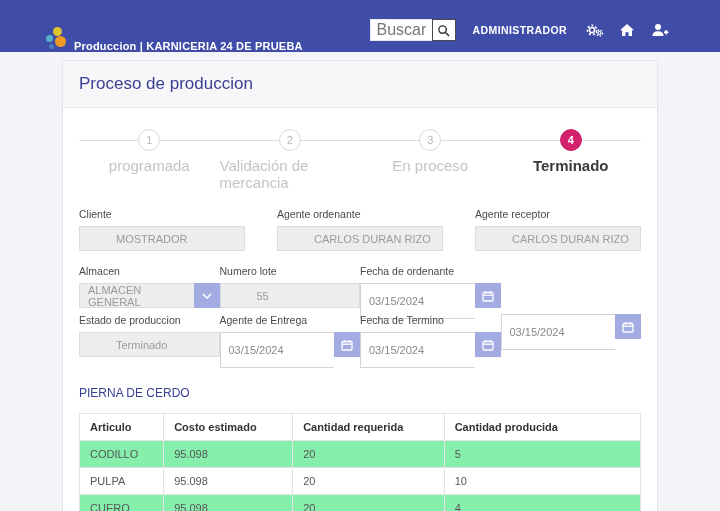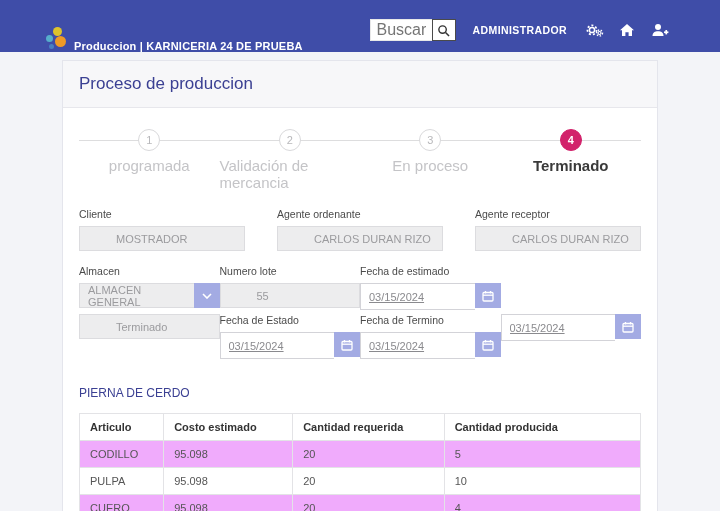--- a/index.html
+++ b/index.html
@@ -65,42 +65,42 @@
   .form-row3 { display:grid; grid-template-columns:repeat(3,1fr); gap:32px; margin-bottom:14px; }
   .form-row4 { display:grid; grid-template-columns:repeat(4,1fr); margin-bottom:6px; }
   .field-label { display:block; font-size:10.5px; color:#4a4a4a; margin-bottom:6px; }
   .input {
     width:100%; height:25px; border:1px solid #d3d3d8; background:#fff;
     font-size:11px; padding:0 8px; color:#3a3a3a; font-family:inherit;
   }
   .input.gray { background:#ededee; border-color:#dcdcdf; color:#9b9b9e;padding-left:36px; }
   .input.date-text { color:#8a8a8e; border-right:none; }
   .input-group { display:flex; height:25px; }
-  .input-group .input { flex:1; height:27px;text-decoration:underline; }
+  .input-group .input { flex:1; height:36px; }
   .append-btn {
     width:26px; height:25px; background:#a3abe3; border:1px solid #a3abe3;
     display:flex; align-items:center; justify-content:center; cursor:pointer; padding:0; flex:0 0 auto;
   }
   .select-box {
     width:100%; height:25px; border:1px solid #d0d0d5; background:#fff;
     display:flex; align-items:center; justify-content:space-between;
     font-size:11px; color:#3a3a3a; padding:0 8px; cursor:pointer;
   }
   .select-disabled {
     flex:1; height:25px; background:#ededee; border:1px solid #dcdcdf; border-right:none;
     display:flex; align-items:center; font-size:11px; color:#9b9b9e; padding:11px 8px;
   }
 
   
   .section-title { color:#3b4093; font-size:12px; margin:29px 0 0 0; font-weight:400; }
   table.items { width:100%; border-collapse:collapse; margin-top:13px; font-size:11px; table-layout:fixed; }
   table.items th, table.items td { border:1px solid #e3e3e6; padding:7px 10px; text-align:left; overflow:hidden; }
   table.items th { color:#333; font-weight:bold; background:#fff; }
   table.items td { color:#555; }
-  table.items tbody tr.striped { background:#f0abfc; }
+  table.items tbody tr.striped { background:#86efac; }
   td.merma-label { font-weight:bold; color:#333; }
 </style>
 </head>
 <body>
 
 <div class="navbar">
   <div class="logo">
     <span class="dot-yellow"></span>
     <span class="dot-orange"></span>
     <span class="dot-teal"></span>
@@ -202,43 +202,44 @@
                 </svg>
             </span>
           </button>
         </div>
       </div>
       <div class="field">
         <span class="field-label">Numero lote</span>
         <input class="input gray" type="text" readonly="" value="55" style="">
       </div>
       <div class="field">
-        <span class="field-label">Fecha de estimado</span>
+        <span class="field-label">Fecha de ordenante</span>
         <div class="input-group">
           <input class="input date-text" type="text" value="03/15/2024" style="">
           <button class="append-btn">
             <span style="display:flex">
               <svg width="12" height="12" viewBox="0 0 12 12">
                 <rect x="1" y="2.5" width="10" height="8.5" rx="1" fill="none" stroke="#fff" stroke-width="1.3"></rect>
                 <line x1="1" y1="5.2" x2="11" y2="5.2" stroke="#fff" stroke-width="1.3"></line>
                 <line x1="3.5" y1="1" x2="3.5" y2="3.4" stroke="#fff" stroke-width="1.3"></line>
                 <line x1="8.5" y1="1" x2="8.5" y2="3.4" stroke="#fff" stroke-width="1.3"></line>
               </svg>
             </span>
           </button>
         </div>
       </div>
     </div>
 
     <div class="form-row4">
       <div class="field">
+        <span class="field-label">Estado de produccion</span>
         <input class="input gray" type="text" readonly="" value="Terminado" style="">
       </div>
       <div class="field">
-        <span class="field-label">Fecha de Estado</span>
+        <span class="field-label">Agente de Entrega</span>
         <div class="input-group">
           <input class="input date-text" type="text" value="03/15/2024" style="">
           <button class="append-btn">
             <span style="display:flex">
               <svg width="12" height="12" viewBox="0 0 12 12">
                 <rect x="1" y="2.5" width="10" height="8.5" rx="1" fill="none" stroke="#fff" stroke-width="1.3"></rect>
                 <line x1="1" y1="5.2" x2="11" y2="5.2" stroke="#fff" stroke-width="1.3"></line>
                 <line x1="3.5" y1="1" x2="3.5" y2="3.4" stroke="#fff" stroke-width="1.3"></line>
                 <line x1="8.5" y1="1" x2="8.5" y2="3.4" stroke="#fff" stroke-width="1.3"></line>
               </svg>

